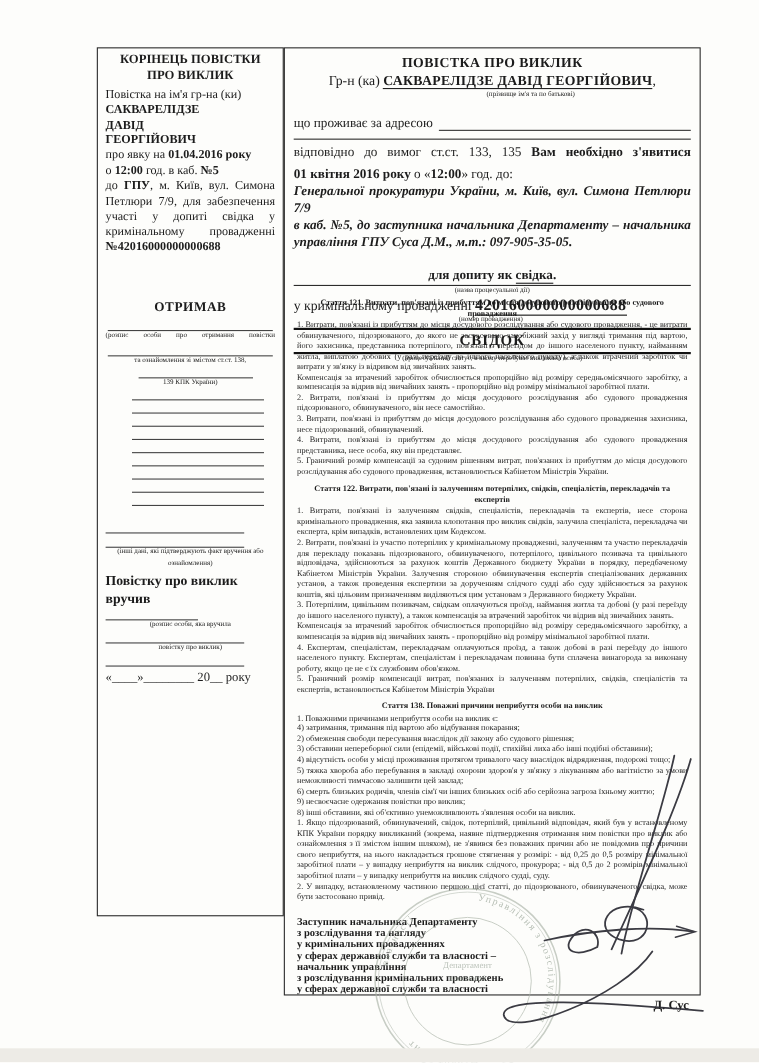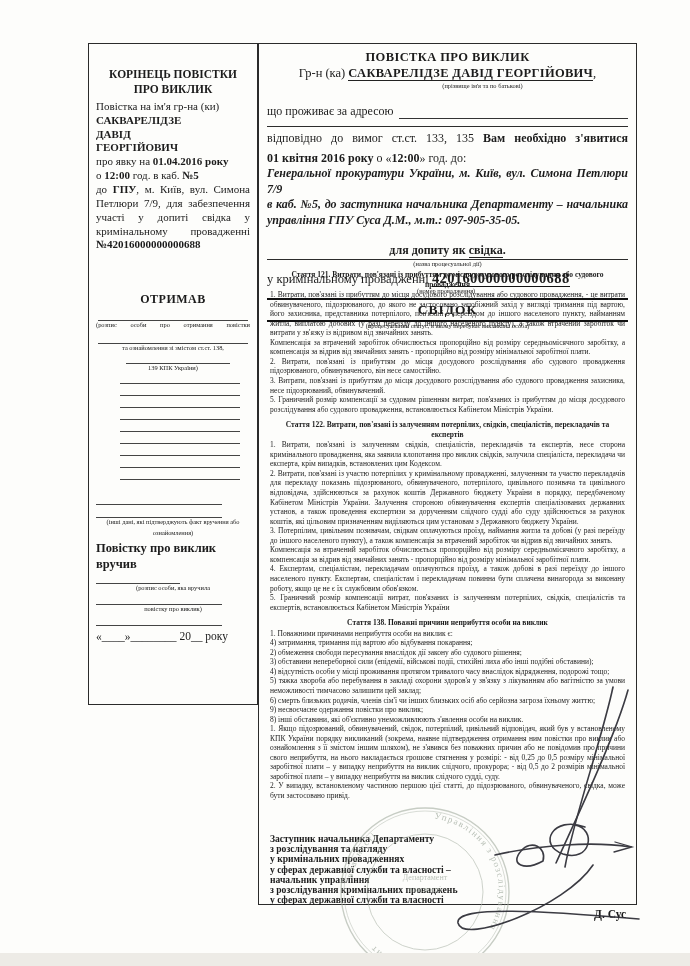--- a/index.html
+++ b/index.html
@@ -3,21 +3,21 @@
 <meta charset="utf-8">
 <style>
   html,body { margin:0; padding:0; background:#ffffff; }
   .page {
     position:relative; width:690px; height:966px; overflow:hidden;
     background:#fdfdfb; color:#1c1c1c;
     font-family:"Liberation Serif","DejaVu Serif",serif;
   }
   .box { position:absolute; box-sizing:border-box; border:1.6px solid #2b2b2b; background:transparent; }
   
-  .stub { left:88px; top:43px; width:170px; height:662px; padding:23px 7px; font-size:11px; line-height:1.26; }
+  .stub { left:88px; top:43px; width:170px; height:790px; padding:3px 7px; font-size:11px; line-height:1.26; }
   .stub-title { font-weight:bold; text-align:center; font-size:11.5px; line-height:1.3; margin-bottom:3px; }
   .stub p { margin:0; }
   .stub .just { text-align:justify; }
   .stub .b { font-weight:bold; }
   .received { font-weight:bold; text-align:center; font-size:12px; margin-top:40px; letter-spacing:.5px; }
   .cap { font-size:6.4px; color:#222; }
   .cap.center { text-align:center; }
   .cap.spread { text-align:justify; text-align-last:justify; }
   .bl  { height:11px; border-bottom:1px solid #444; margin:0 10px 0 24px; }
   .bl-first { height:13px; border-bottom:1px solid #444; margin:0 2px; }
@@ -135,20 +135,21 @@
     <div class="status">СВІДОК</div>
     <div class="thick-rule" style="margin-top:2px"></div>
     <div class="cap center">(процесуальний статус, в якому перебуває викликана особа)</div>
 
     <div class="articles">
       <div class="art-title" style="margin-top:2px">Стаття 121. Витрати, пов'язані із прибуттям до місця досудового розслідування або судового провадження</div>
       <p class="art-p">1. Витрати, пов'язані із прибуттям до місця досудового розслідування або судового провадження, - це витрати обвинуваченого, підозрюваного, до якого не застосовано запобіжний захід у вигляді тримання під вартою, його захисника, представника потерпілого, пов'язані з переїздом до іншого населеного пункту, найманням житла, виплатою добових (у разі переїзду до іншого населеного пункту), а також втрачений заробіток чи витрати у зв'язку із відривом від звичайних занять.</p>
       <p class="art-p">Компенсація за втрачений заробіток обчислюється пропорційно від розміру середньомісячного заробітку, а компенсація за відрив від звичайних занять - пропорційно від розміру мінімальної заробітної плати.</p>
       <p class="art-p">2. Витрати, пов'язані із прибуттям до місця досудового розслідування або судового провадження підозрюваного, обвинуваченого, він несе самостійно.</p>
       <p class="art-p">3. Витрати, пов'язані із прибуттям до місця досудового розслідування або судового провадження захисника, несе підозрюваний, обвинувачений.</p>
+      <p class="art-p">4. Витрати, пов'язані із прибуттям до місця досудового розслідування або судового провадження представника, несе особа, яку він представляє.</p>
       <p class="art-p">5. Граничний розмір компенсації за судовим рішенням витрат, пов'язаних із прибуттям до місця досудового розслідування або судового провадження, встановлюється Кабінетом Міністрів України.</p>
 
       <div class="art-title">Стаття 122. Витрати, пов'язані із залученням потерпілих, свідків, спеціалістів, перекладачів та експертів</div>
       <p class="art-p">1. Витрати, пов'язані із залученням свідків, спеціалістів, перекладачів та експертів, несе сторона кримінального провадження, яка заявила клопотання про виклик свідків, залучила спеціаліста, перекладача чи експерта, крім випадків, встановлених цим Кодексом.</p>
       <p class="art-p">2. Витрати, пов'язані із участю потерпілих у кримінальному провадженні, залученням та участю перекладачів для перекладу показань підозрюваного, обвинуваченого, потерпілого, цивільного позивача та цивільного відповідача, здійснюються за рахунок коштів Державного бюджету України в порядку, передбаченому Кабінетом Міністрів України. Залучення стороною обвинувачення експертів спеціалізованих державних установ, а також проведення експертизи за дорученням слідчого судді або суду здійснюється за рахунок коштів, які цільовим призначенням виділяються цим установам з Державного бюджету України.</p>
       <p class="art-p">3. Потерпілим, цивільним позивачам, свідкам оплачуються проїзд, наймання житла та добові (у разі переїзду до іншого населеного пункту), а також компенсація за втрачений заробіток чи відрив від звичайних занять.</p>
       <p class="art-p">Компенсація за втрачений заробіток обчислюється пропорційно від розміру середньомісячного заробітку, а компенсація за відрив від звичайних занять - пропорційно від розміру мінімальної заробітної плати.</p>
       <p class="art-p">4. Експертам, спеціалістам, перекладачам оплачуються проїзд, а також добові в разі переїзду до іншого населеного пункту. Експертам, спеціалістам і перекладачам повинна бути сплачена винагорода за виконану роботу, якщо це не є їх службовим обов'язком.</p>
       <p class="art-p">5. Граничний розмір компенсації витрат, пов'язаних із залученням потерпілих, свідків, спеціалістів та експертів, встановлюється Кабінетом Міністрів України</p>
 

